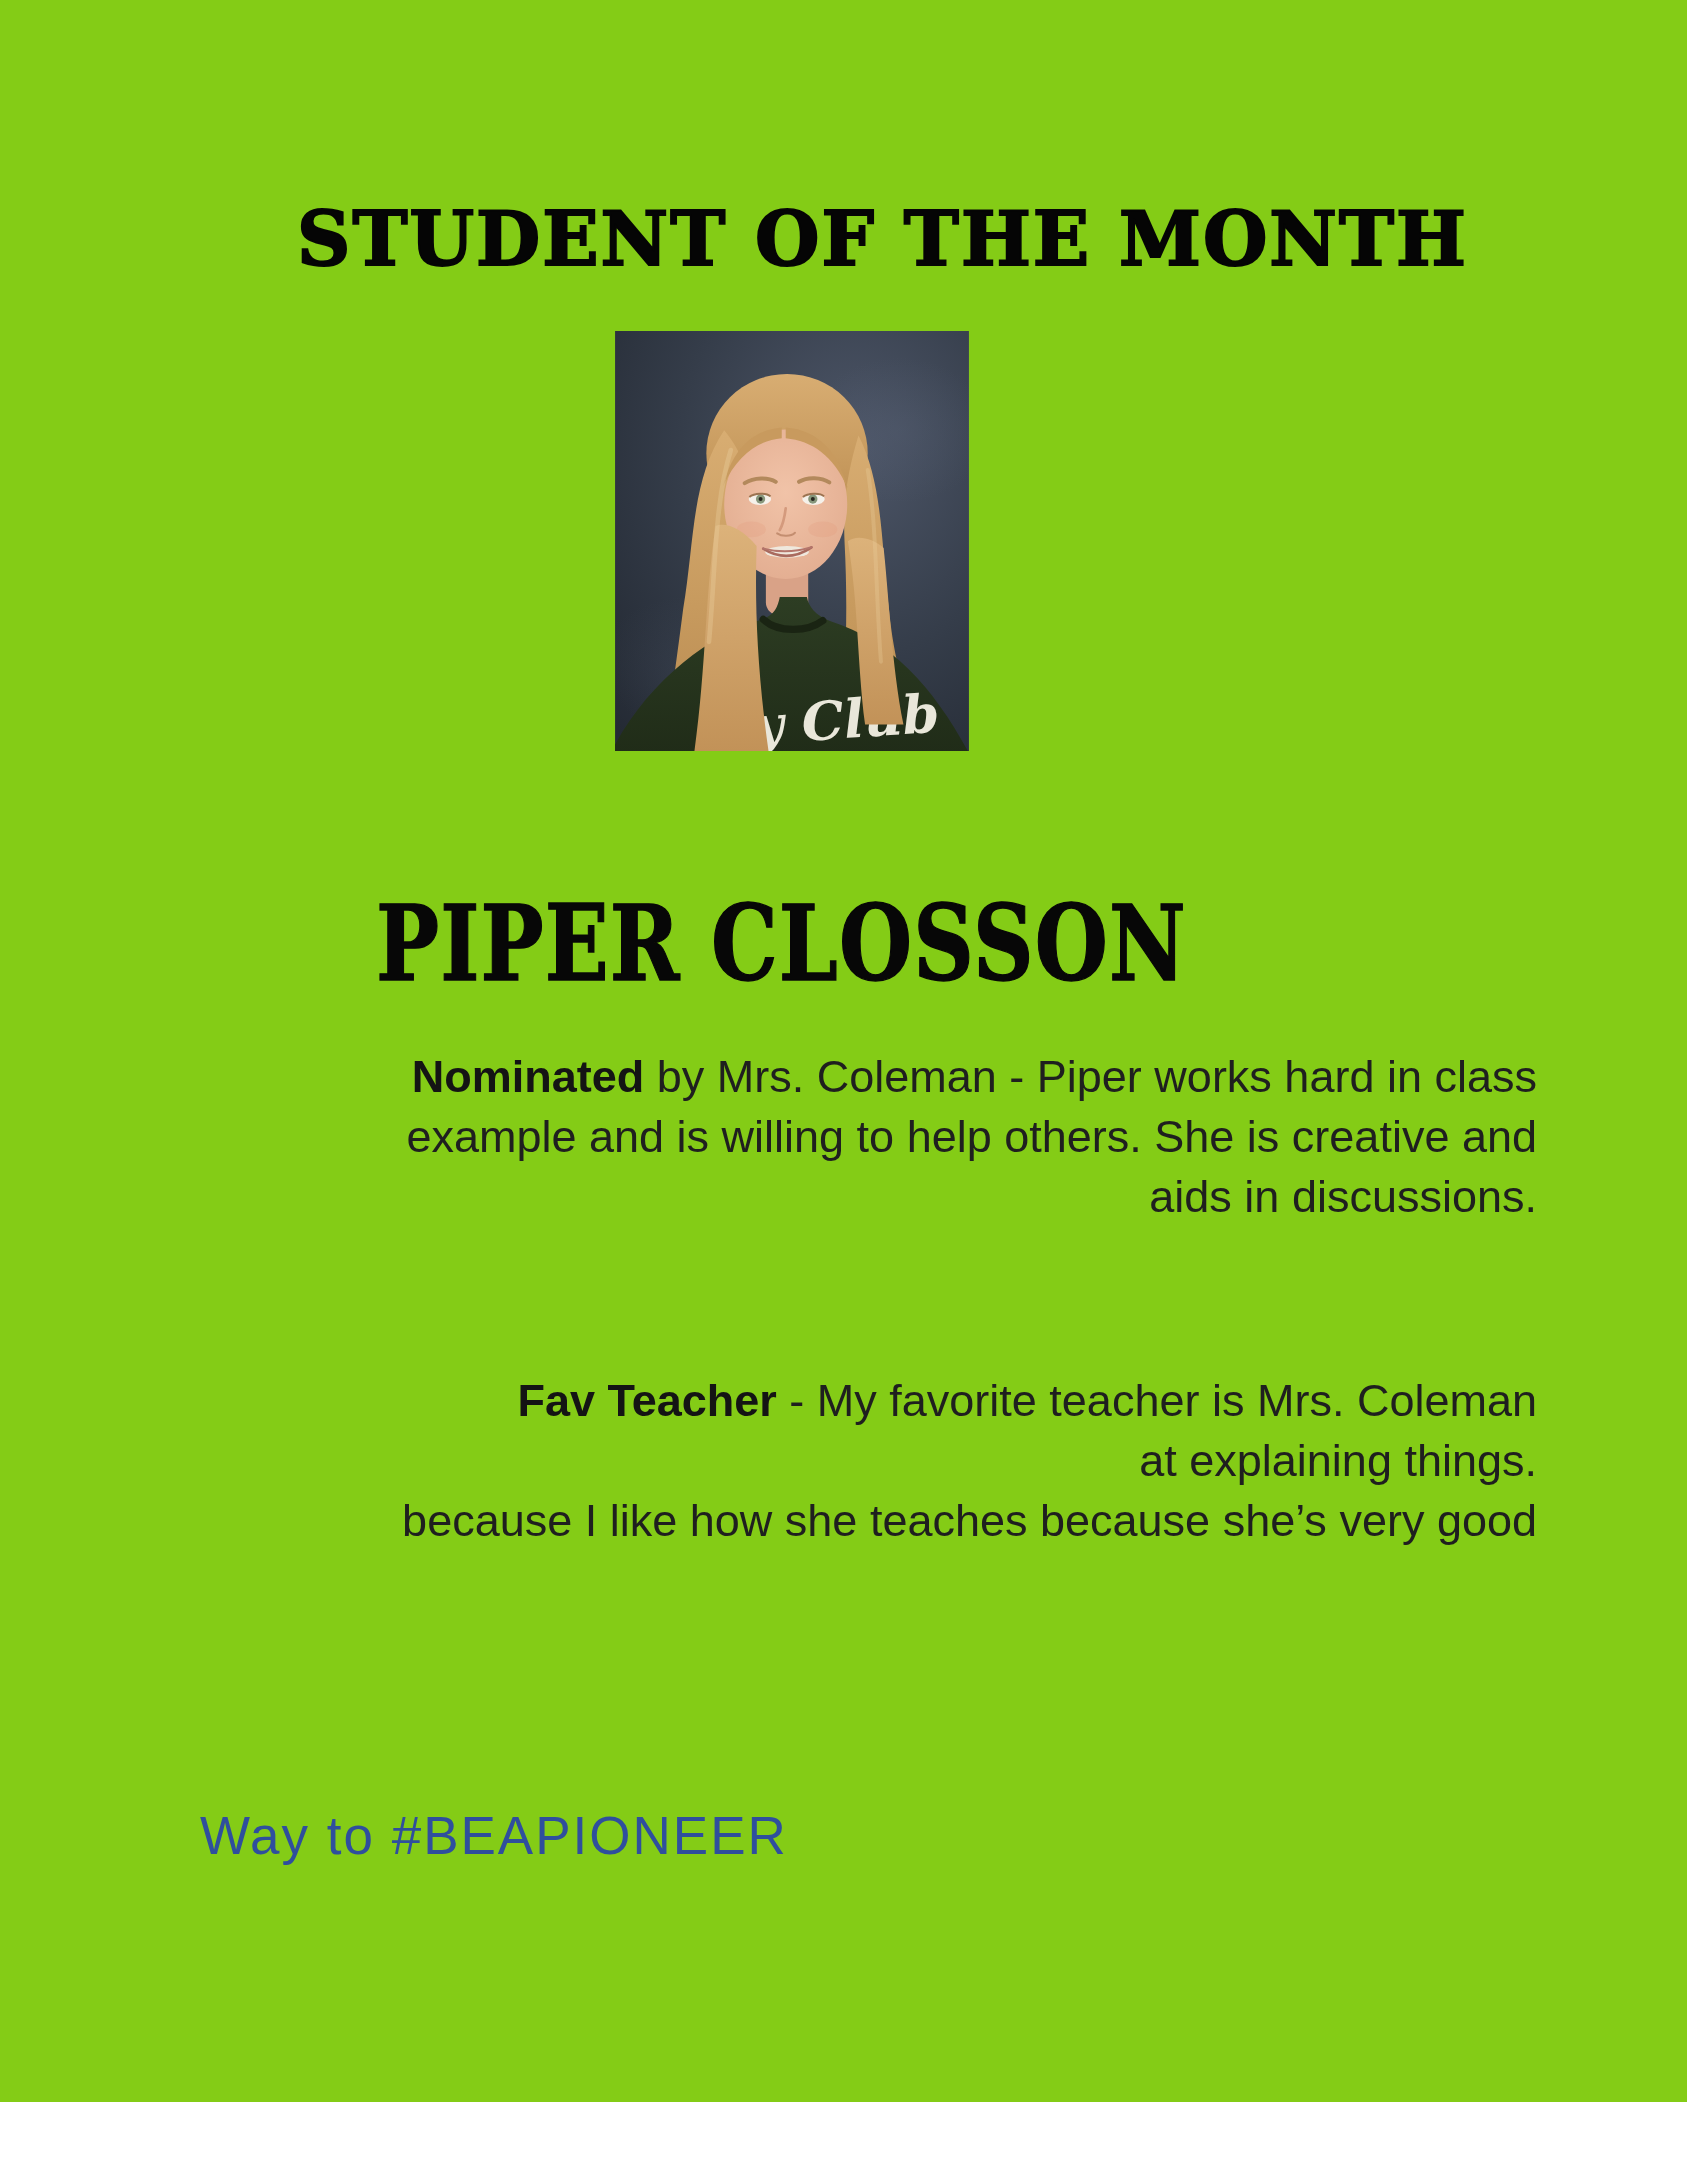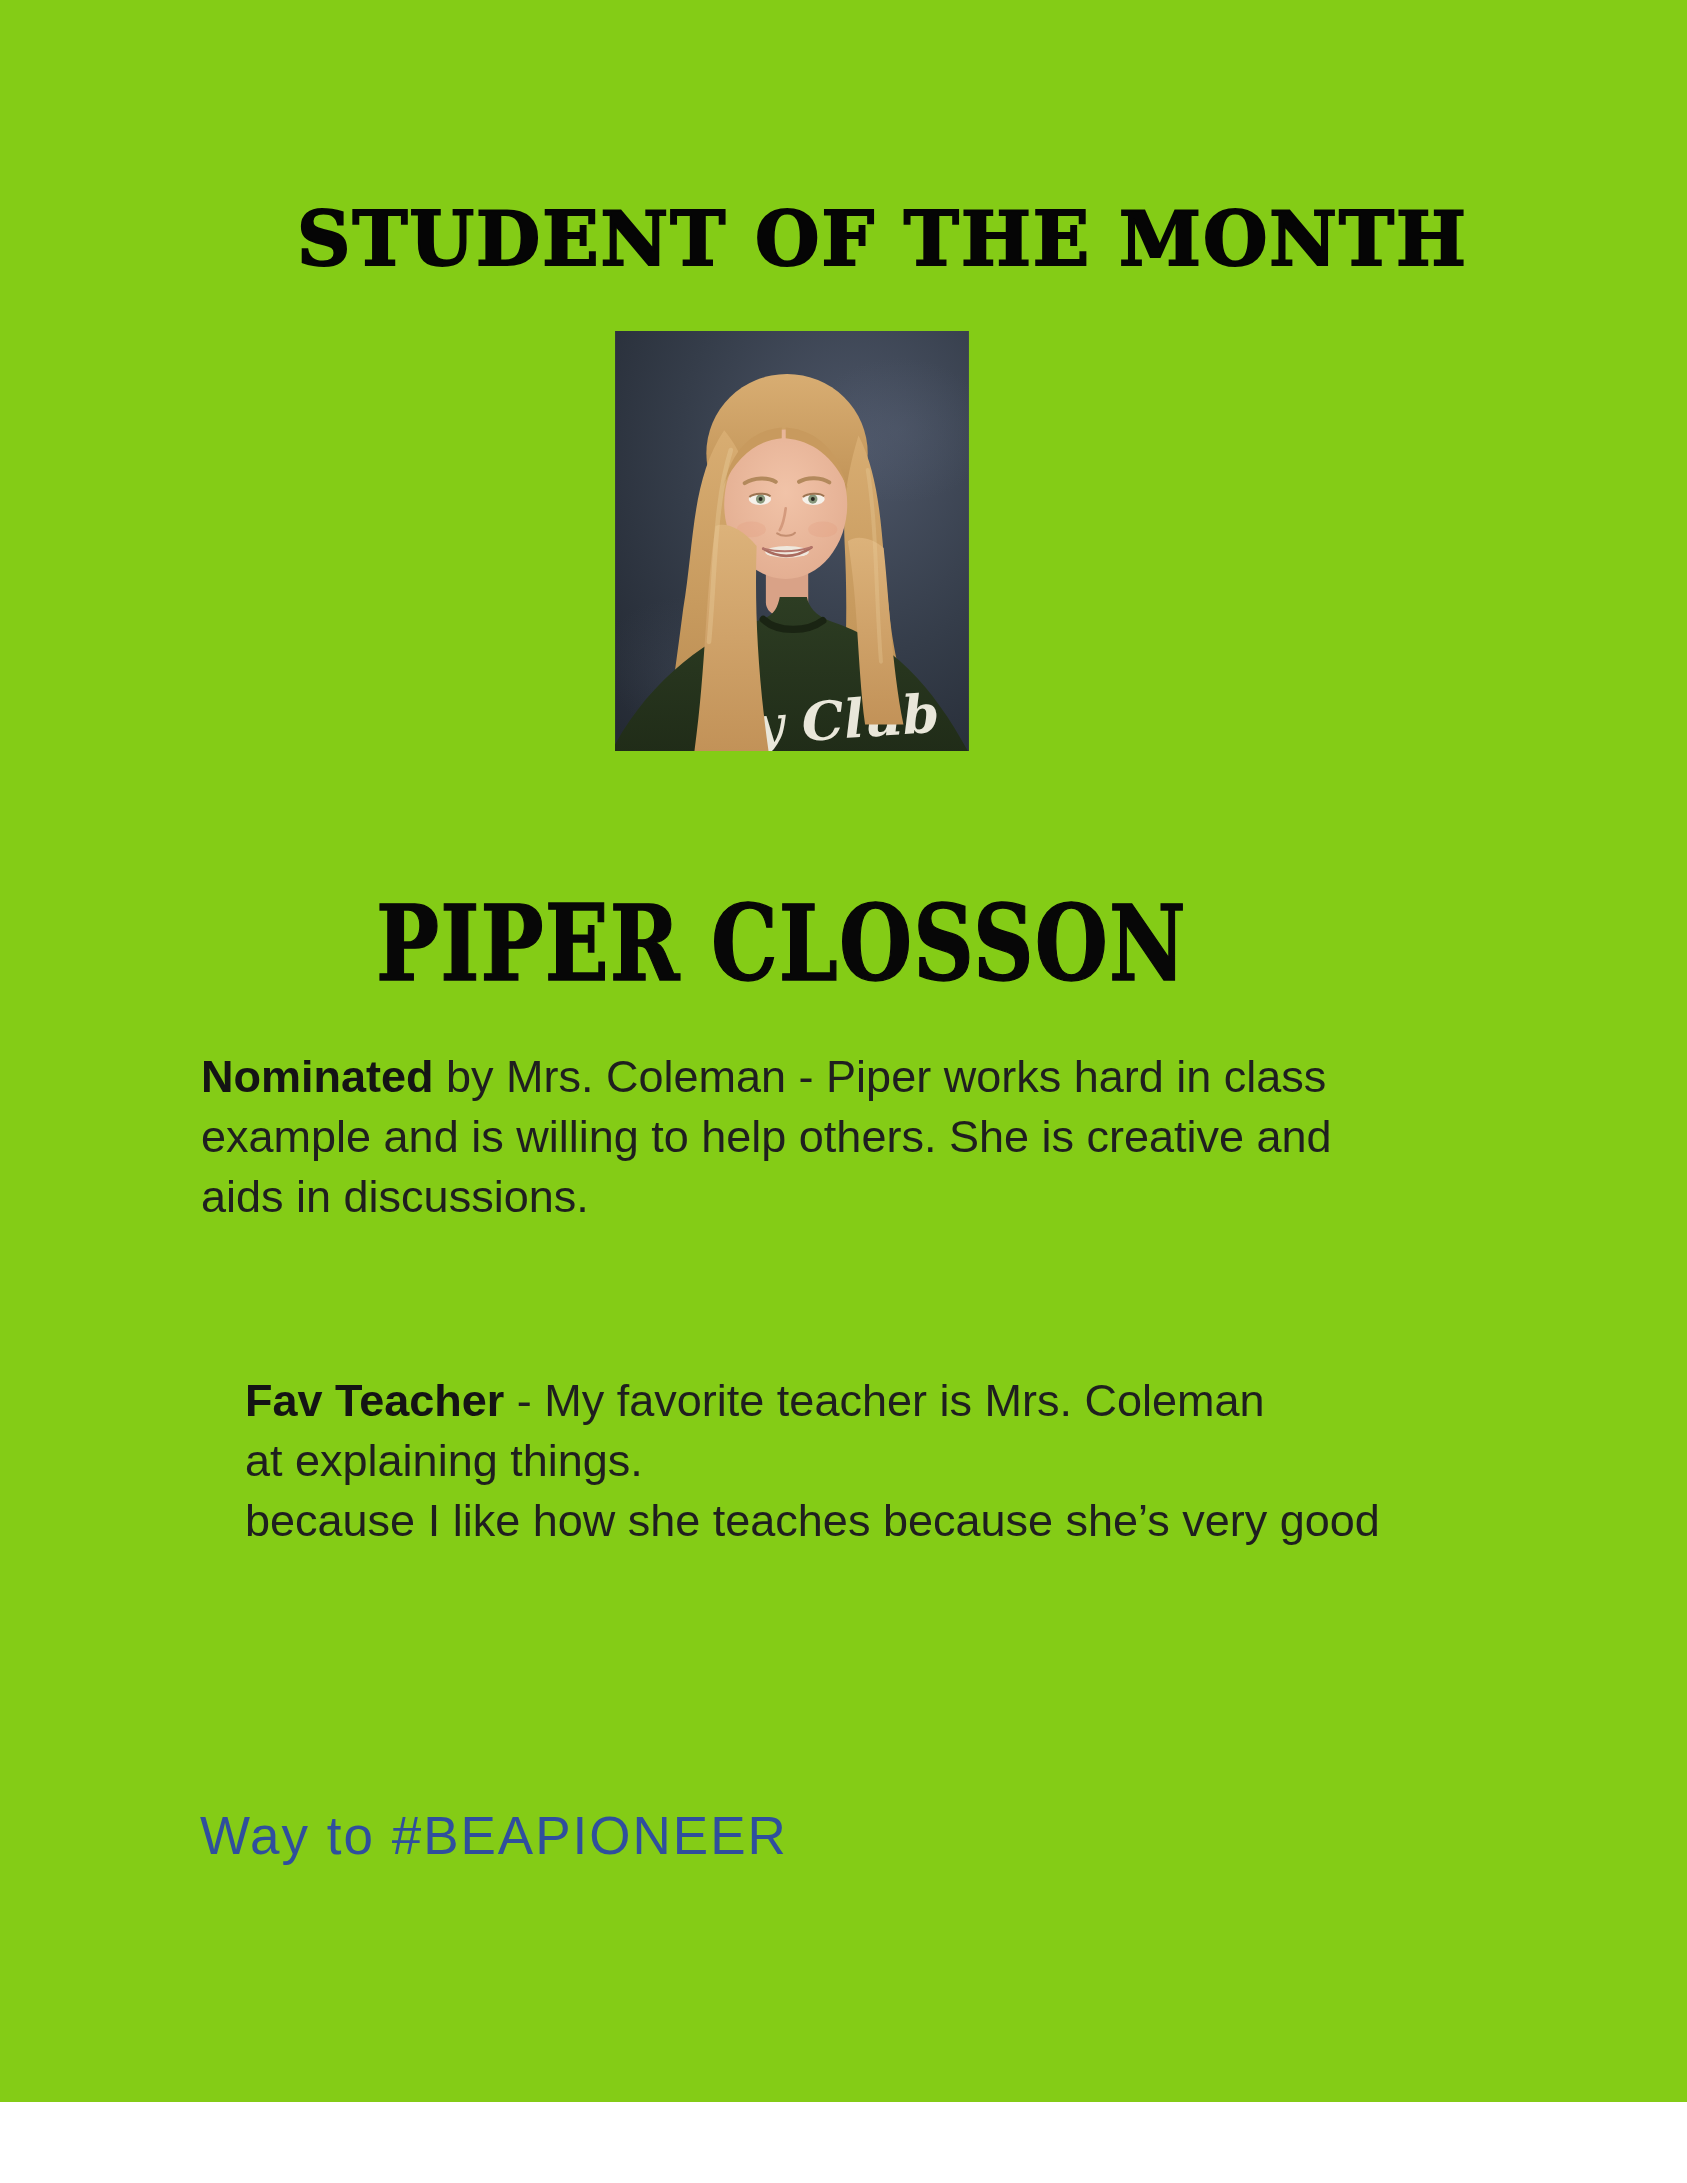--- a/index.html
+++ b/index.html
@@ -56,24 +56,24 @@
   }
   .para {
     position: absolute;
     left: 201px;
     width: 1336px;
     margin: 0;
     font-size: 45px;
     line-height: 60px;
     color: #1f1f1f;
   }
-  .para .line { display: block; white-space: pre-wrap; }
+  .para .line { display: block; white-space: pre-wrap; text-align: right; }
   .para b { font-weight: bold; color: #141414; }
   #para-nominated { top: 1047px; }
-  #para-fav-teacher { top: 1371px; margin-left: 44px; }
+  #para-fav-teacher { top: 1371px; }
   #para-hobbies { top: 1603px; }
   .tagline {
     position: absolute;
     left: 200px;
     top: 1809px;
     margin: 0;
     font-family: Liberation Sans, sans-serif;
     font-size: 53px;
     line-height: 53px;
     letter-spacing: 2px;

